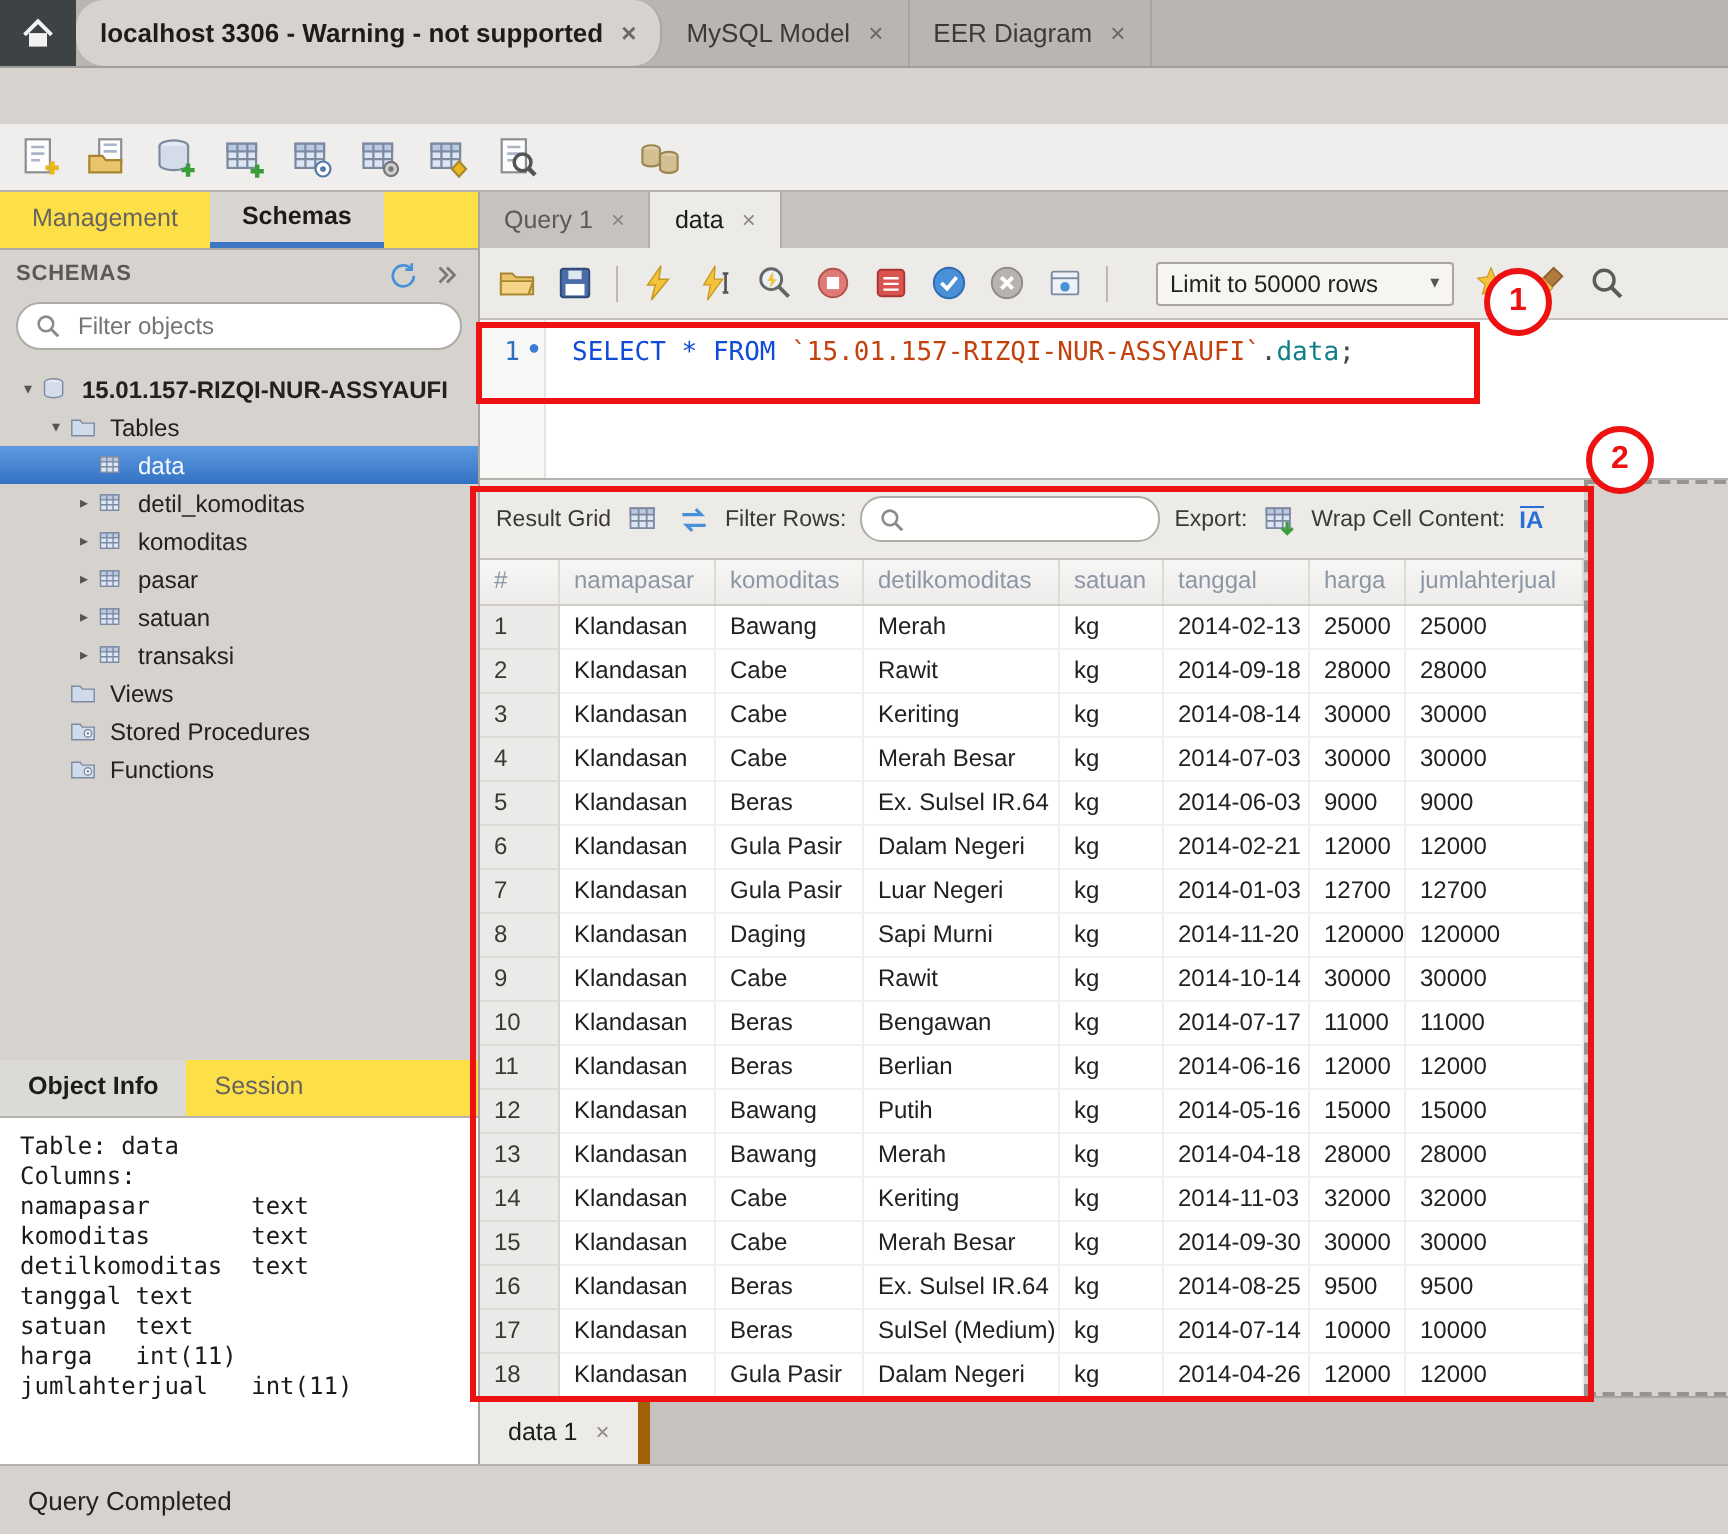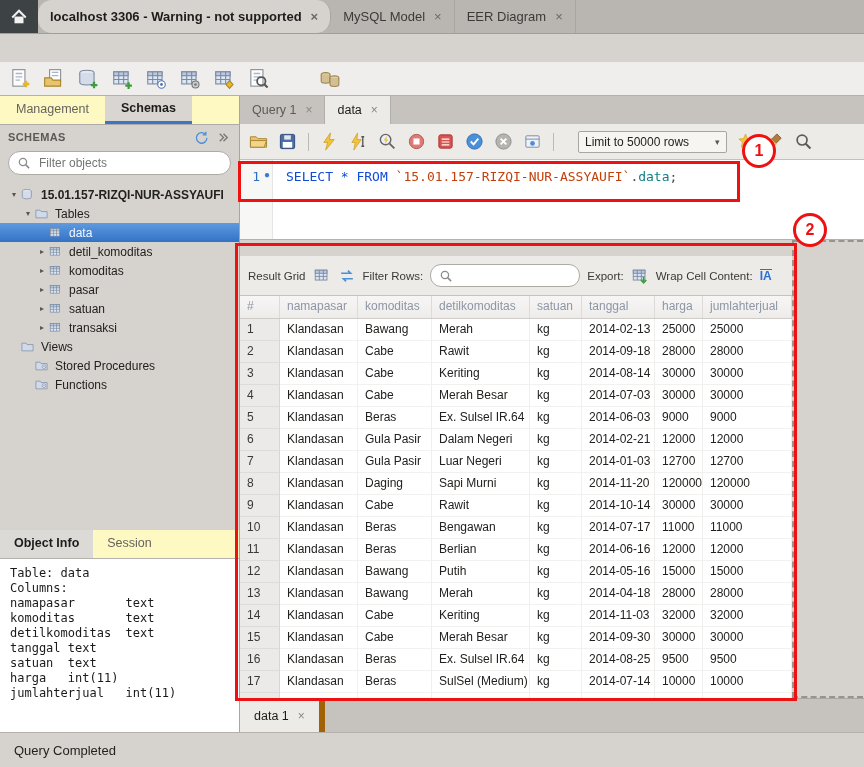--- a/index.html
+++ b/index.html
@@ -25,21 +25,21 @@
   
   #main-toolbar{position:absolute;left:0;top:62px;width:864px;height:34px;background:#efeeec;
     border-bottom:1px solid #b5b2ae;display:flex;align-items:center;padding-left:8px;box-sizing:border-box;gap:10px;}
   .tbtn{width:24px;height:24px;display:flex;align-items:center;justify-content:center;}
   .tbtn svg{width:22px;height:22px;}
   .tbtn.gap{margin-left:38px;}
 
   
   #sidebar{position:absolute;left:0;top:96px;width:240px;height:636px;background:#d6d3cf;
     border-right:1px solid #a9a6a2;box-sizing:border-box;}
-  #side-tabs,#info-tabs{height:28px;background:#fef9c3;border-bottom:1px solid #aeaba7;display:flex;}
+  #side-tabs,#info-tabs{height:28px;background:#fde047;border-bottom:1px solid #aeaba7;display:flex;}
   .stab{padding:0 16px;line-height:26px;font-size:12.5px;color:#666360;}
   .stab.active{background:#d9d6d2;border-bottom:3px solid #3a76c4;font-weight:bold;color:#1d1c1b;line-height:24px;}
   .itab{padding:0 14px;line-height:27px;font-size:12.5px;color:#666360;}
   .itab.active{background:#dcdad6;font-weight:bold;color:#1d1c1b;}
   #schemas-row{height:24px;display:flex;align-items:center;padding:0 8px;}
   #schemas-label{font-size:11px;font-weight:bold;color:#5b5955;letter-spacing:.4px;flex:1;}
   #schemas-icons{display:flex;gap:6px;}
   #schemas-icons .tbtn{width:16px;height:16px;}
   #schemas-icons svg{width:15px;height:15px;}
   #filter-row{padding:2px 8px 6px 8px;}
@@ -83,21 +83,21 @@
   #gutter{position:absolute;left:0;top:0;bottom:0;width:32px;background:#f7f7f6;border-right:1px solid #e6e5e3;}
   #ln{position:absolute;right:12px;top:9px;font-family:"DejaVu Sans Mono",monospace;font-size:13px;color:#2f6fc0;}
   #bp{position:absolute;right:2px;top:9px;font-size:10px;color:#3a7bd5;}
   #sql-code{position:absolute;left:46px;top:9px;font-family:"DejaVu Sans Mono",monospace;font-size:13px;white-space:pre;}
   .sql-kw{color:#0f4bd8;}
   .sql-id{color:#c2410c;}
   .sql-tbl{color:#0e7f86;}
   .sql-pl{color:#474643;}
 
   
-  #result{position:absolute;left:0;top:160px;width:560px;height:458px;background:#ffffff;
+  #result{position:absolute;left:0;top:144px;width:560px;height:458px;background:#ffffff;
     border-right:1px solid #b5b2ae;box-sizing:border-box;overflow:hidden;}
   #res-toolbar{height:40px;background:#edebe8;border-bottom:1px solid #c6c3bf;display:flex;
     align-items:center;gap:7px;padding:0 8px;box-sizing:border-box;}
   .rtl{font-size:11.5px;color:#3a3935;white-space:nowrap;}
   .tico{width:18px;height:18px;flex:none;}
   .tico svg{width:18px;height:18px;}
   .searchbox.rs{width:150px;height:23px;border-radius:11px;flex:none;}
   .wrapic{color:#2a6fd6;font-weight:bold;font-size:12px;border-top:1px solid #2a6fd6;line-height:13px;}
   #grid-header{display:flex;height:22px;background:linear-gradient(#f7f6f4,#edecea);border-bottom:1px solid #cfccc8;}
   .hc{font-size:12px;color:#8d96a5;line-height:21px;padding-left:7px;box-sizing:border-box;
@@ -328,21 +328,21 @@
         </div>
         <div class="trow" style="padding-left:36px">
           <span class="tar">▸</span>
           <span class="tic"><svg viewBox="0 0 20 20">
               <rect x="2.5" y="3.5" width="13" height="11" fill="#dce6f4" stroke="#7c8aa0"></rect>
               <rect x="2.5" y="3.5" width="13" height="3.5" fill="#b9c9e2" stroke="#7c8aa0"></rect>
               <path d="M7 3.5v11M11.5 3.5v11M2.5 10.5h13" stroke="#7c8aa0" fill="none"></path>
             </svg></span>
           <span class="tlab">transaksi</span>
         </div>
-        <div class="trow" style="padding-left:8px">
+        <div class="trow" style="padding-left:22px">
           <span class="tar"></span>
           <span class="tic"><svg viewBox="0 0 20 20">
               <path d="M2 4.5h6l1.5 2h8.5v9H2z" fill="#cfdaea" stroke="#7c8aa0"></path>
             </svg></span>
           <span class="tlab">Views</span>
         </div>
         <div class="trow" style="padding-left:22px">
           <span class="tar"></span>
           <span class="tic"><svg viewBox="0 0 20 20">
               <path d="M2 4.5h6l1.5 2h8.5v9H2z" fill="#cfdaea" stroke="#7c8aa0"></path>

